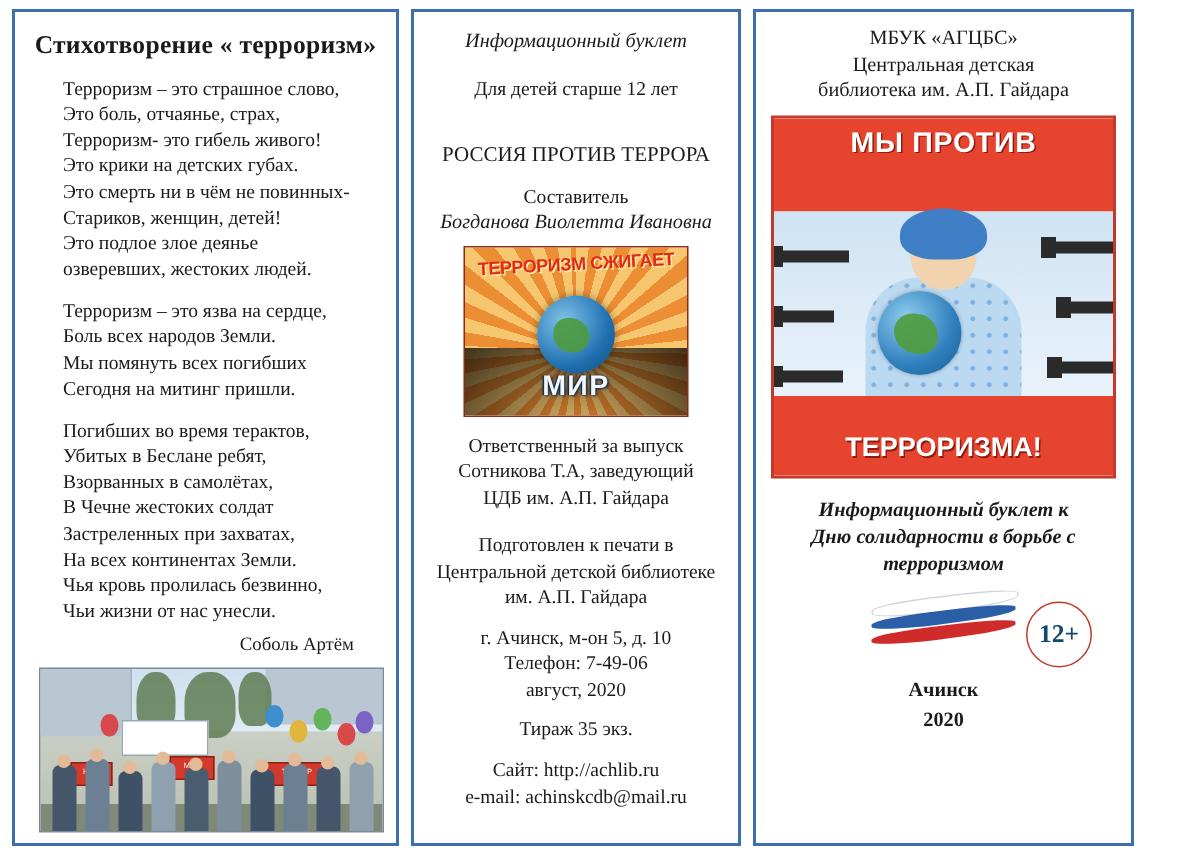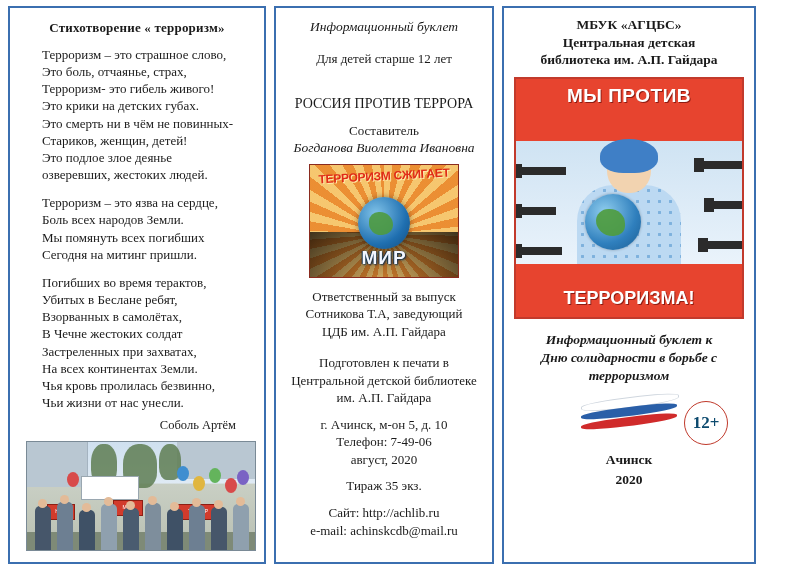--- a/index.html
+++ b/index.html
@@ -30,21 +30,21 @@
     overflow: hidden;
   }
   .panel-left   { width: 258px; padding: 10px 10px 6px 10px; }
   .panel-mid    { width: 220px; padding: 10px 10px 4px 10px; }
   .panel-right  { width: 254px; padding: 8px 8px 6px 8px; }
 
   
   .poem-title {
     text-align: center;
     font-weight: bold;
-    font-size: 13px;
+    font-size: 17px;
     margin: 2px 0 10px 0;
     letter-spacing: 0.2px;
   }
   .poem {
     font-size: 13px;
     line-height: 1.32;
     padding-left: 22px;
   }
   .poem .stanza { margin-bottom: 11px; }
   .poem .line { white-space: nowrap; }
@@ -165,21 +165,21 @@
     font-weight: bold;
     font-size: 19px;
     color: #f2f6ff;
     text-shadow: 1px 1px 2px #0a2a4a, -1px 0 1px #0a2a4a;
     letter-spacing: 1px;
   }
 
   
   .right-head {
     text-align: center;
-    font-weight: bold;
+    font-weight: normal;
     font-size: 13.5px;
     line-height: 1.3;
   }
   .poster-right {
     margin: 8px auto 0 auto;
     width: 226px; height: 238px;
     border: 2px solid #c23a2c;
     background: #fdf6ec;
     position: relative;
     overflow: hidden;

